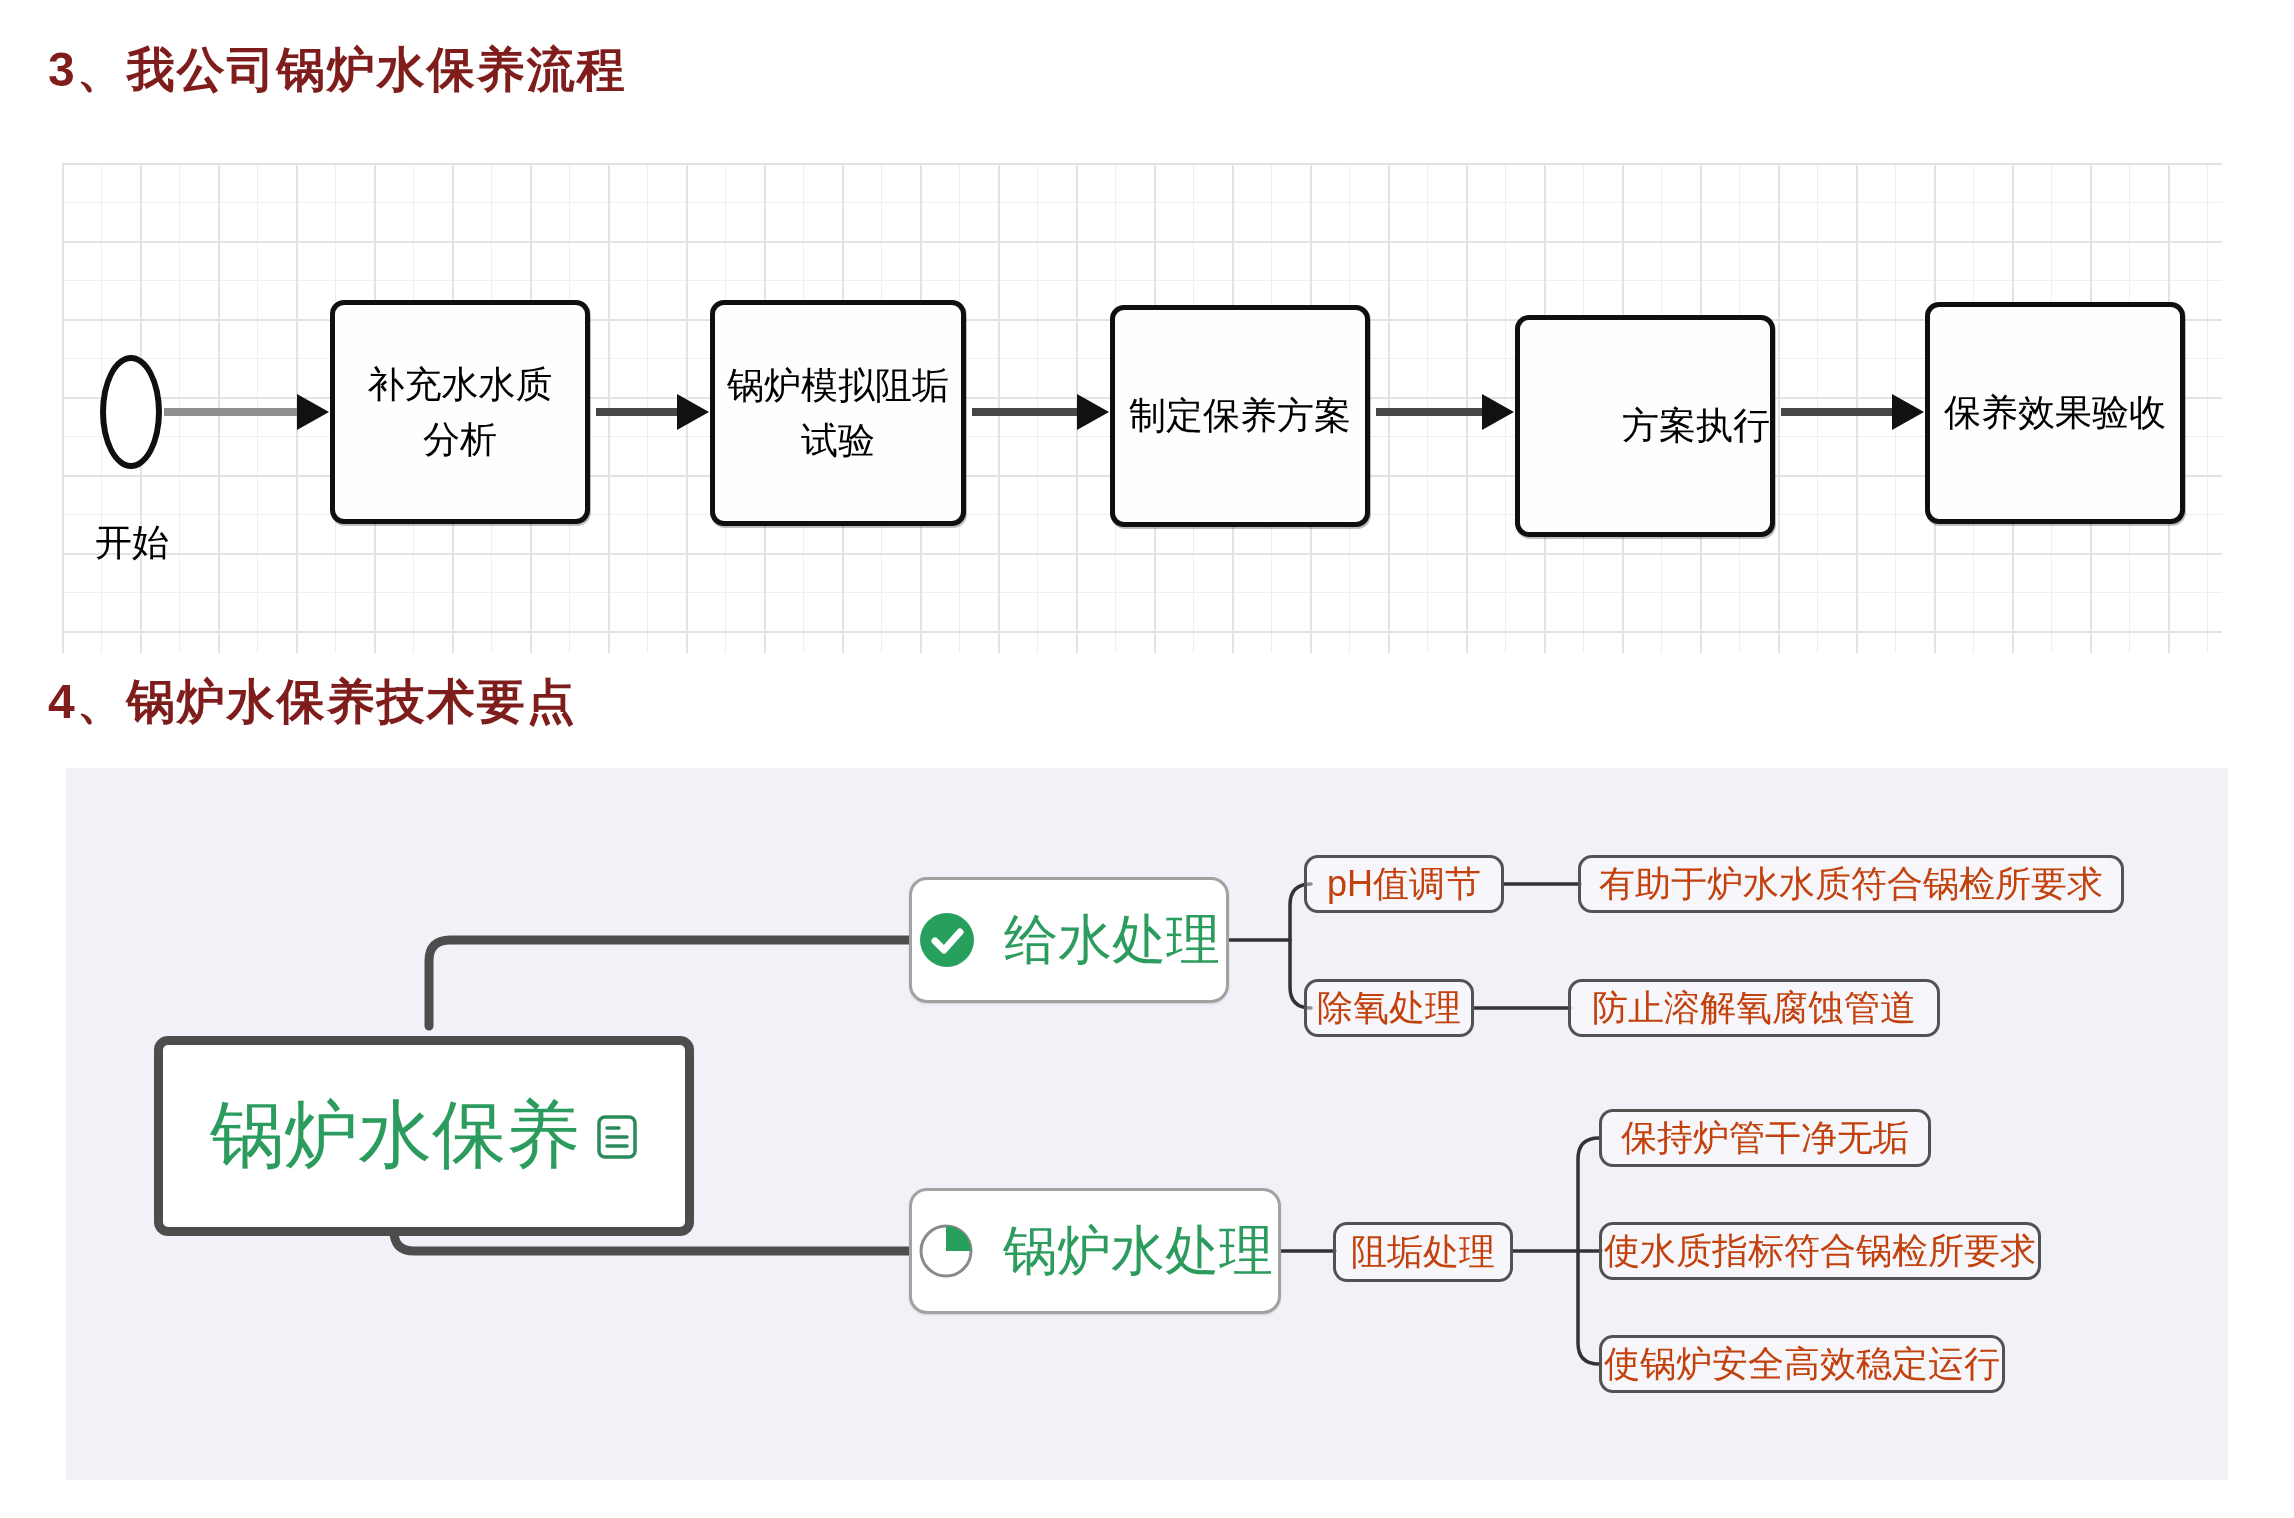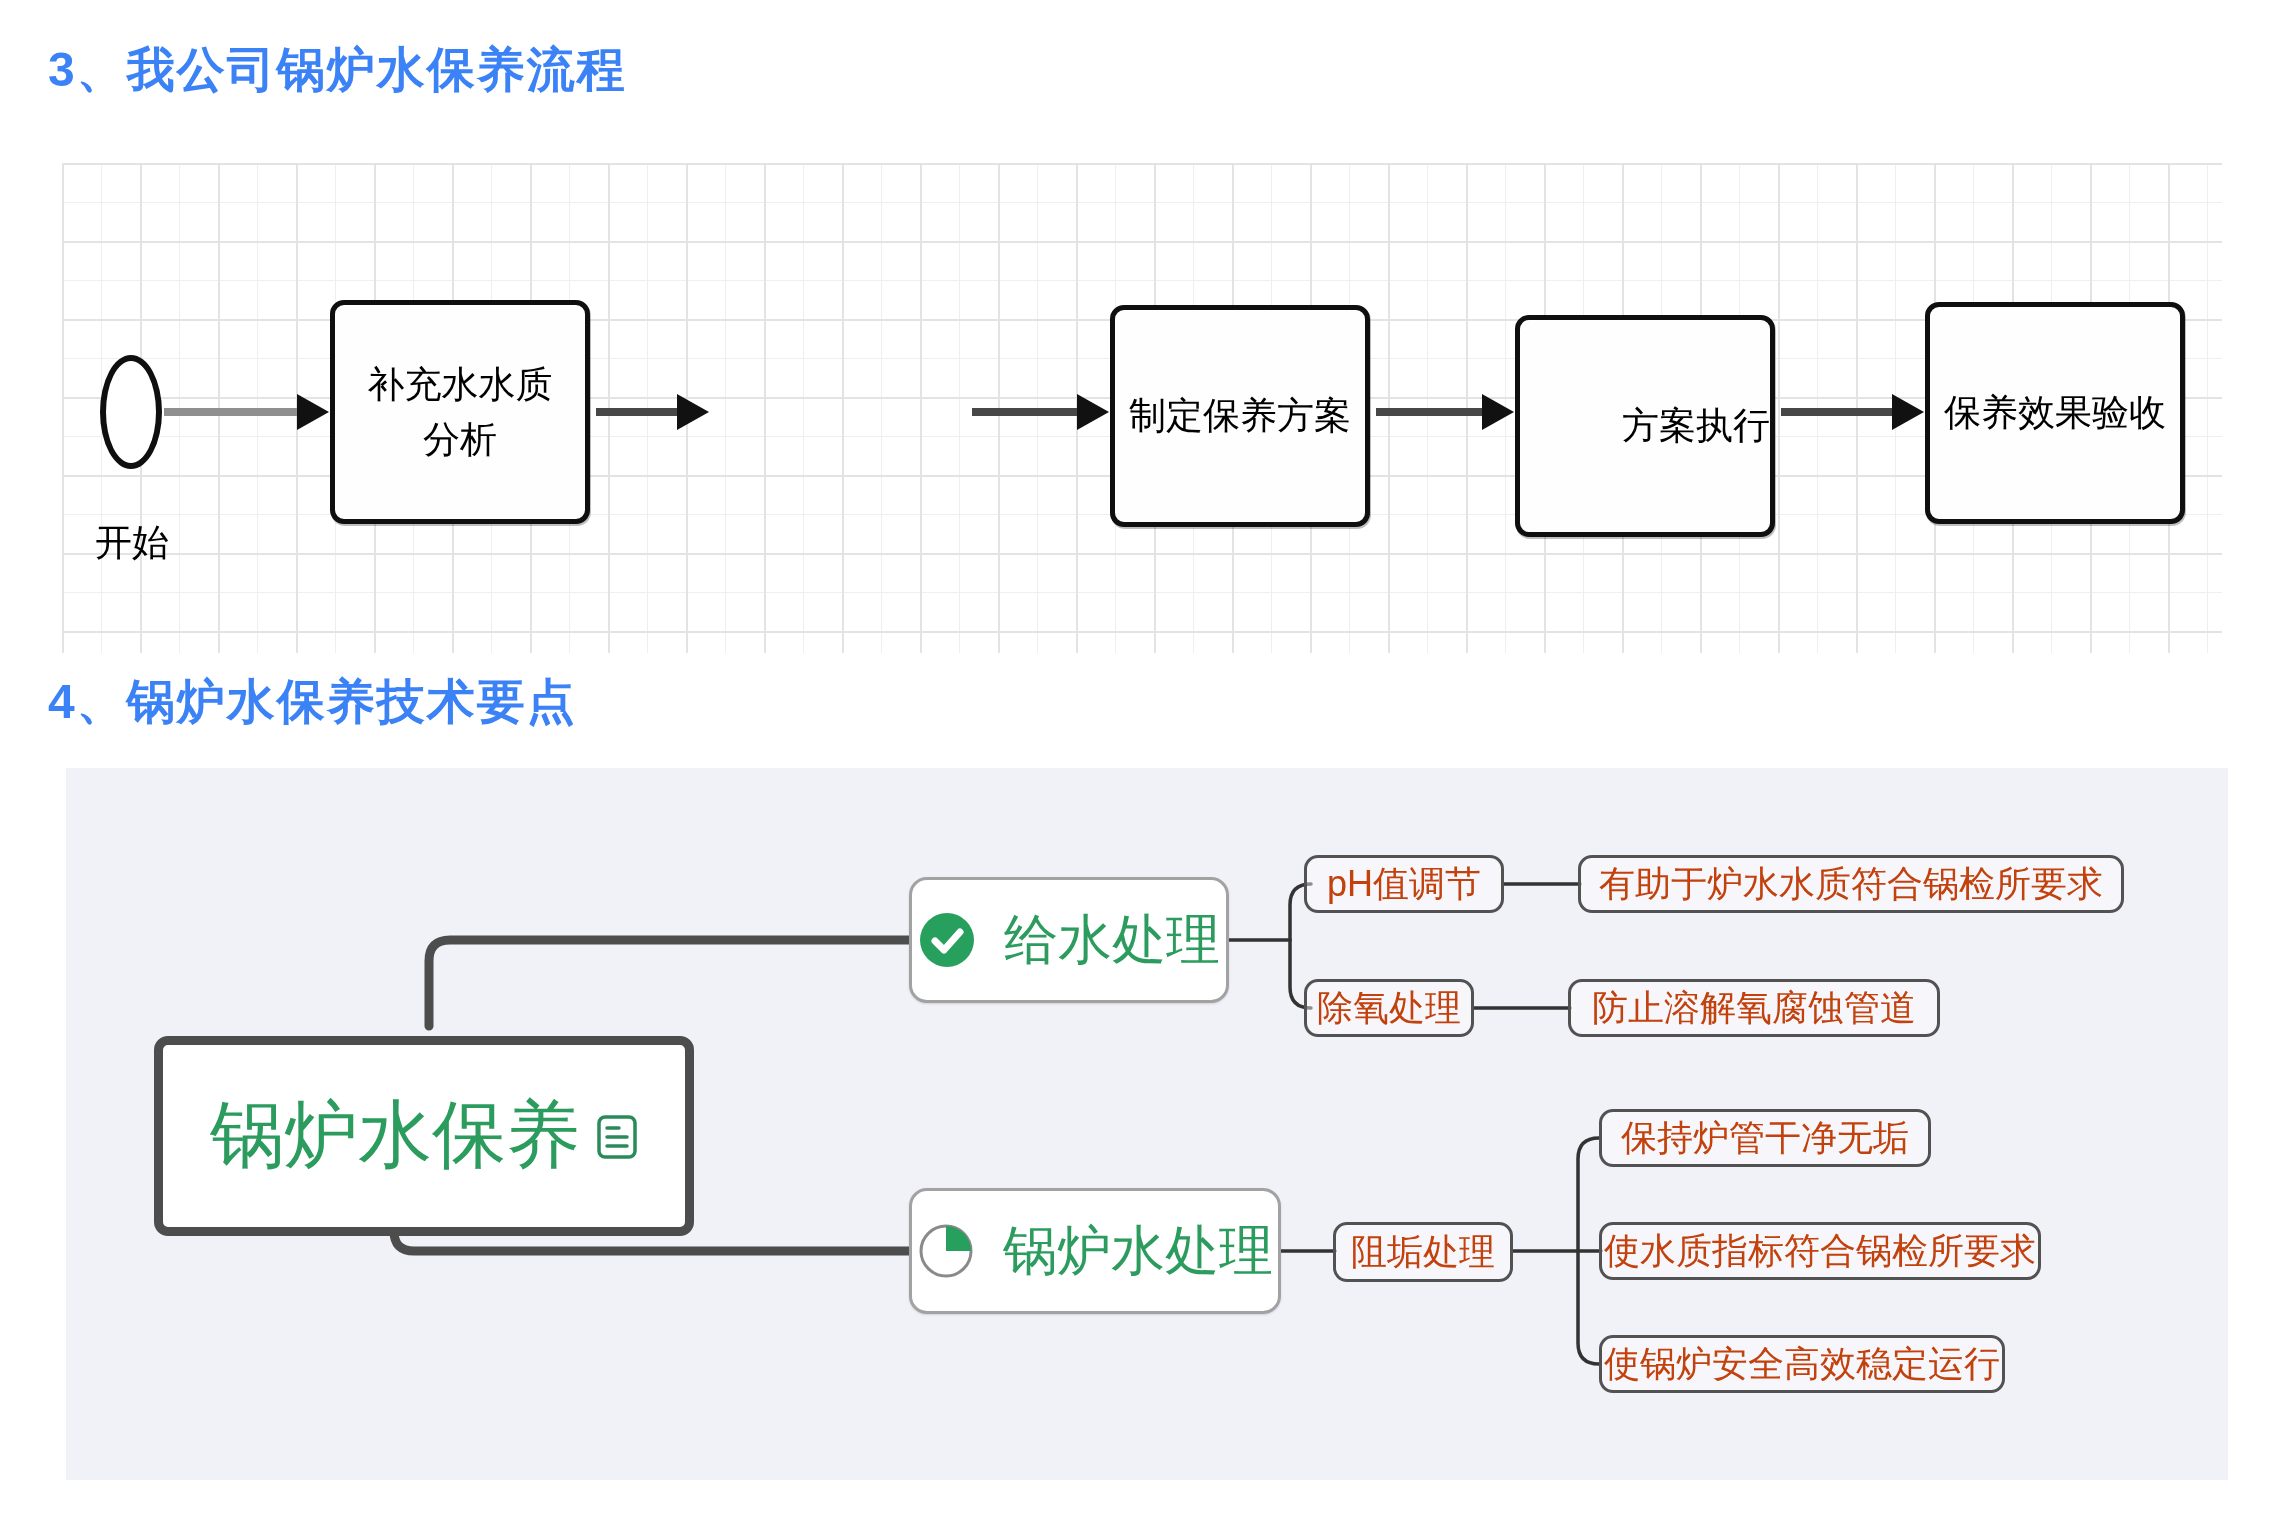--- a/index.html
+++ b/index.html
@@ -2,21 +2,21 @@
 <html><head>
 <meta charset="utf-8">
 <style>
   html,body{margin:0;padding:0;}
   body{
     width:2294px;height:1518px;position:relative;background:#ffffff;
     font-family:"Liberation Sans","DejaVu Sans",sans-serif;
     overflow:hidden;
   }
   .sec-heading{
-    position:absolute;left:48px;font-size:48px;font-weight:700;color:#3b82f6;
+    position:absolute;left:48px;font-size:48px;font-weight:700;color:#7f1d1d;
     letter-spacing:2px;white-space:nowrap;
   }
   #heading3{top:38px;}
   #heading4{top:670px;}
 
   
   .grid-area{
     position:absolute;left:62px;top:163px;width:2160px;height:490px;
     background-color:#ffffff;
     background-image:
@@ -91,20 +91,24 @@
   <div class="fc-start-ellipse"></div>
   <div class="fc-start-label">开始</div>
 
   <div class="fc-arrow gray" style="left:102px;width:134px;"></div>
   <div class="fc-box" style="left:268px;top:137px;width:260px;height:224px;">
     <span>补充水水质</span>
     <span>分析</span>
   </div>
 
   <div class="fc-arrow" style="left:534px;width:82px;"></div>
+  <div class="fc-box" style="left:648px;top:137px;width:256px;height:226px;">
+    <span>锅炉模拟阻垢</span>
+    <span>试验</span>
+  </div>
 
   <div class="fc-arrow" style="left:910px;width:106px;"></div>
   <div class="fc-box" style="left:1048px;top:142px;width:260px;height:222px;">
     <span>制定保养方案</span>
   </div>
 
   <div class="fc-arrow" style="left:1314px;width:107px;"></div>
   <div class="fc-box" style="left:1453px;top:152px;width:260px;height:222px;align-items:flex-end;">
     <span>方案执行</span>
   </div>

